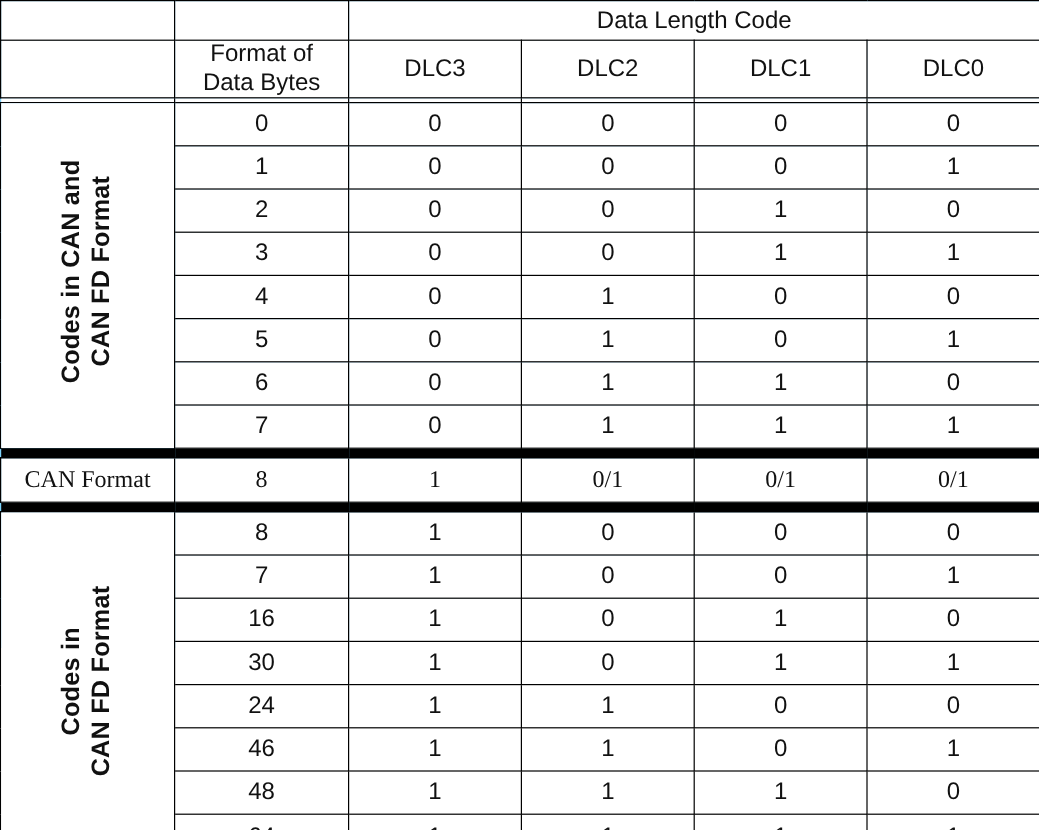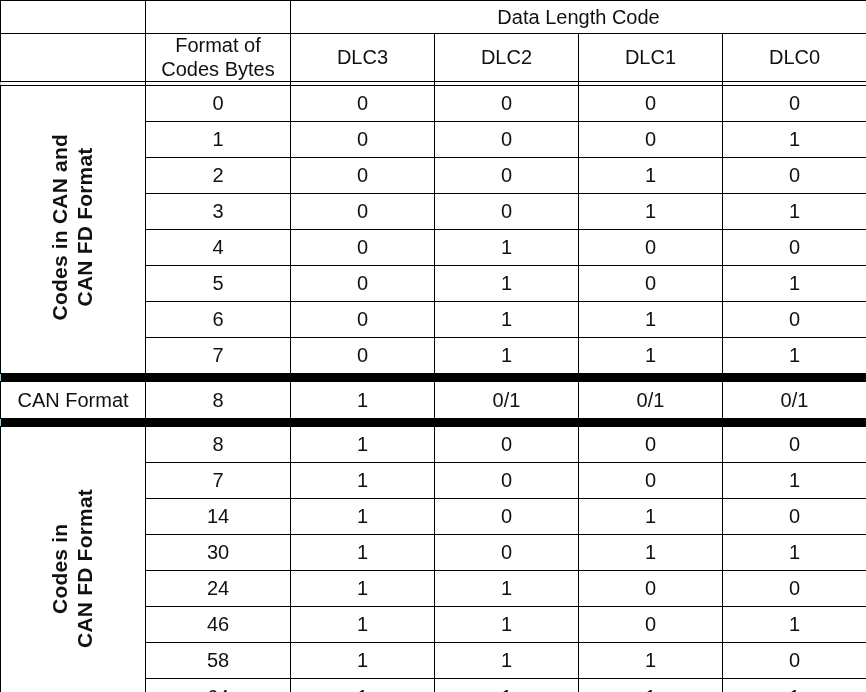--- a/index.html
+++ b/index.html
@@ -110,21 +110,21 @@
     font-size: 0;
     background: #000000;
     border-top: none;
     border-bottom: none;
     border-left: 1px solid #000;
     border-right: 1px solid #000;
   }
   tr.thick-bar td.tb-none { border-left: none; }
 
   
-  tr.can-format-row td { height: 36px; }
+  tr.can-format-row td { height: 36px; font-family: Liberation Serif, serif; }
   td.can-format-label {
     border-left: none;
     text-align: left;
     padding-left: 8px;
     font-size: 20px;
     font-weight: normal;
   }
 
   
   tr.last-row td { border-bottom: none; }
@@ -149,21 +149,21 @@
     <tbody id="tbody-root">
         <tr class="head-top">
           <td class="hdr-empty"></td>
           <td class="hdr-bytes"></td>
           <td class="hdr-group edge-right" colspan="4">Data Length Code</td>
         </tr>
         <tr class="head-sub">
           <td class="hdr-empty"></td>
           <td class="hdr-bytes">
             <div class="hdr-bytes-l1">Format of</div>
-            <div class="hdr-bytes-l2">Codes Bytes</div>
+            <div class="hdr-bytes-l2">Data Bytes</div>
           </td>
           <td class="hdr-dlc">DLC3</td>
           <td class="hdr-dlc">DLC2</td>
           <td class="hdr-dlc">DLC1</td>
           <td class="hdr-dlc edge-right">DLC0</td>
         </tr>
         <tr class="double-rule">
           <td class="dr-none"></td>
           <td></td>
           <td></td>
@@ -263,21 +263,21 @@
           <td class="bit edge-right">0</td>
         </tr>
         <tr class="data-row">
           <td class="num">7</td>
           <td class="bit">1</td>
           <td class="bit">0</td>
           <td class="bit">0</td>
           <td class="bit edge-right">1</td>
         </tr>
         <tr class="data-row">
-          <td class="num">14</td>
+          <td class="num">16</td>
           <td class="bit">1</td>
           <td class="bit">0</td>
           <td class="bit">1</td>
           <td class="bit edge-right">0</td>
         </tr>
         <tr class="data-row">
           <td class="num">30</td>
           <td class="bit">1</td>
           <td class="bit">0</td>
           <td class="bit">1</td>
@@ -291,21 +291,21 @@
           <td class="bit edge-right">0</td>
         </tr>
         <tr class="data-row">
           <td class="num">46</td>
           <td class="bit">1</td>
           <td class="bit">1</td>
           <td class="bit">0</td>
           <td class="bit edge-right">1</td>
         </tr>
         <tr class="data-row">
-          <td class="num">58</td>
+          <td class="num">48</td>
           <td class="bit">1</td>
           <td class="bit">1</td>
           <td class="bit">1</td>
           <td class="bit edge-right">0</td>
         </tr>
         <tr class="data-row last-row">
           <td class="num">64</td>
           <td class="bit">1</td>
           <td class="bit">1</td>
           <td class="bit">1</td>

